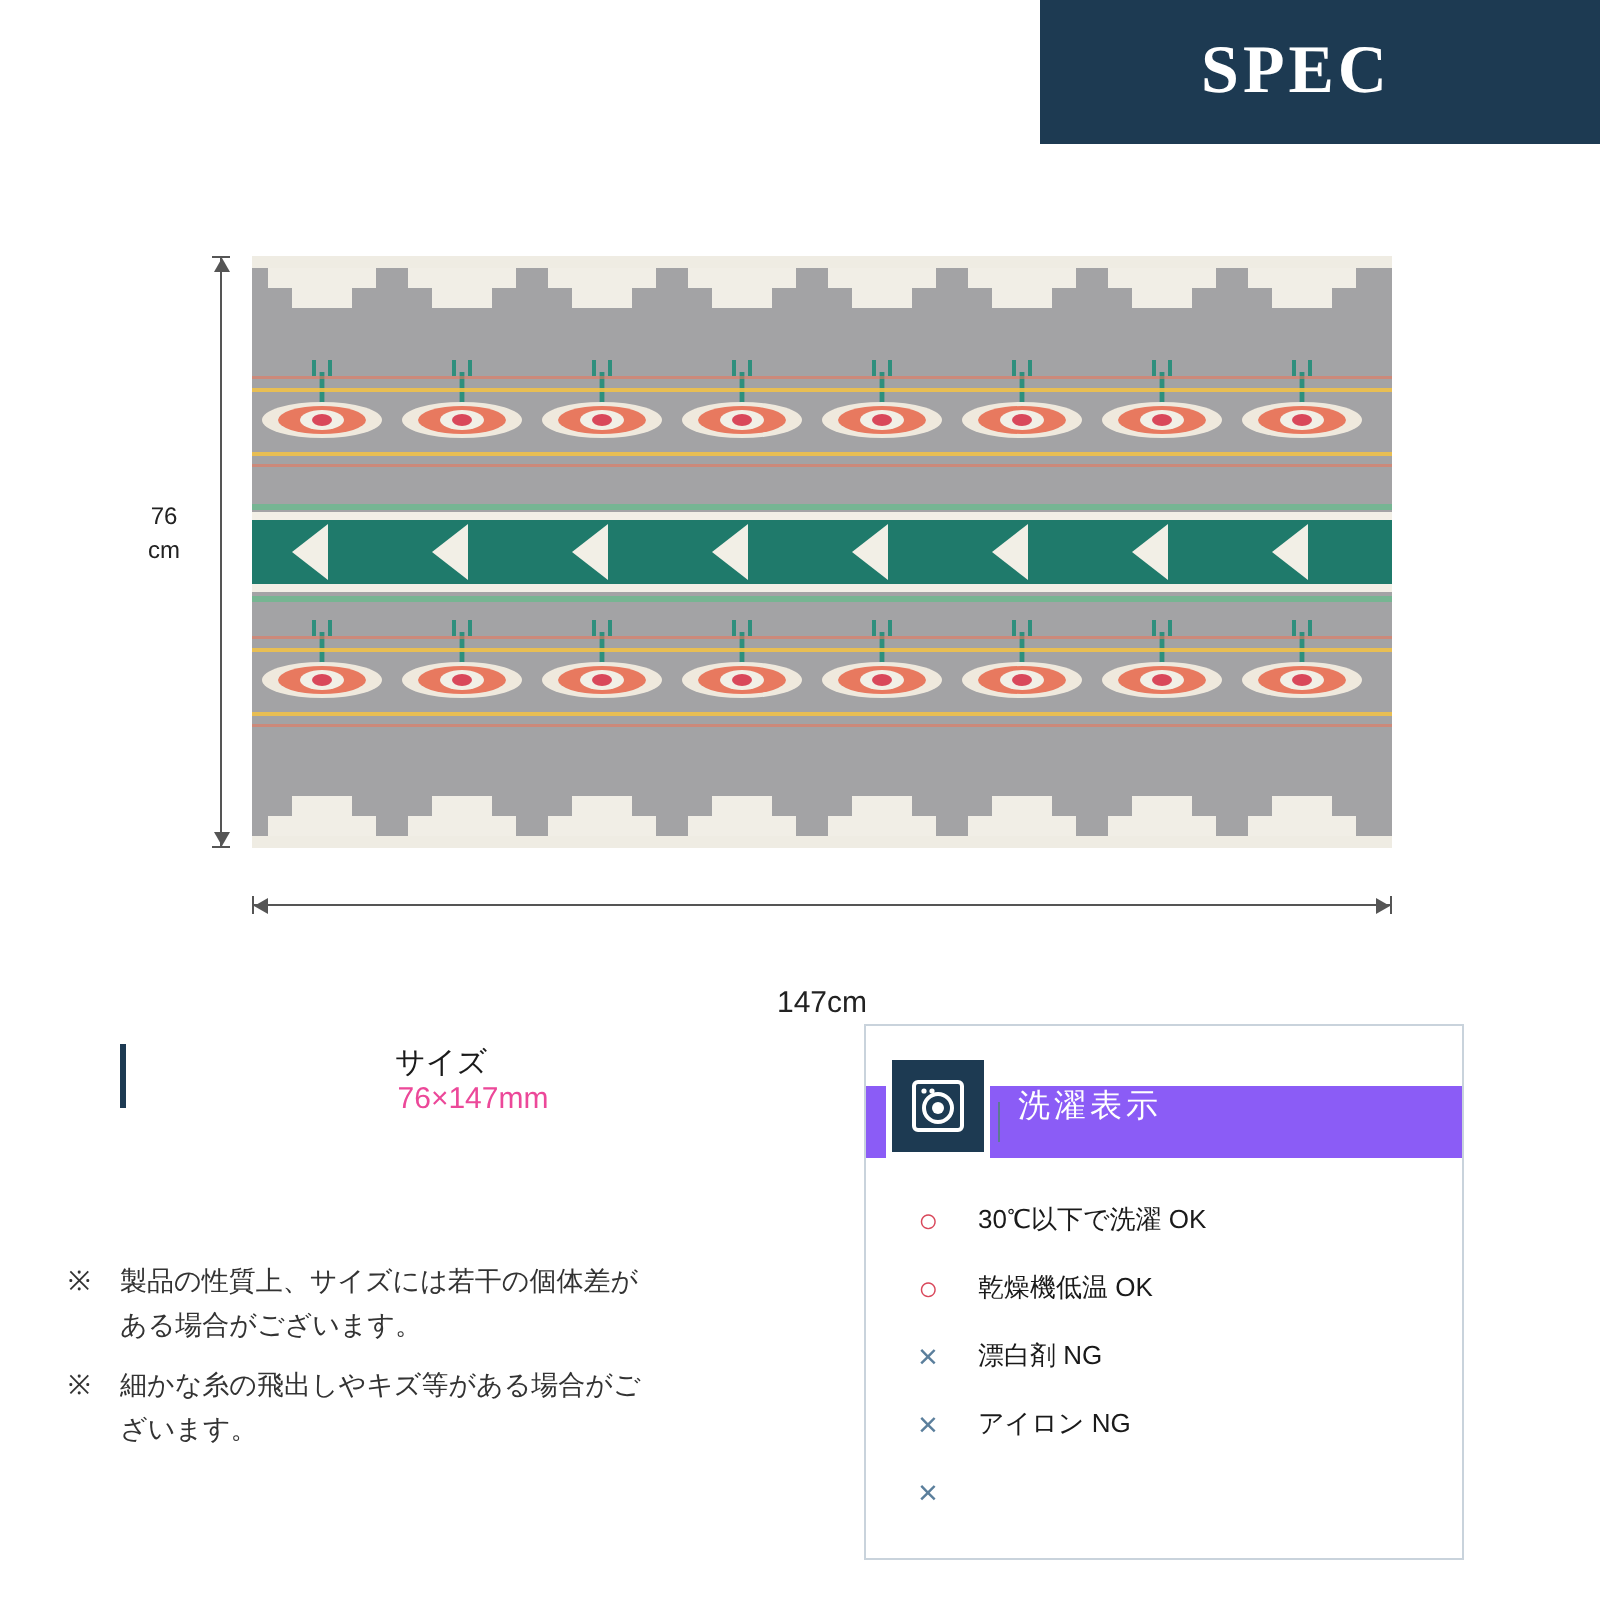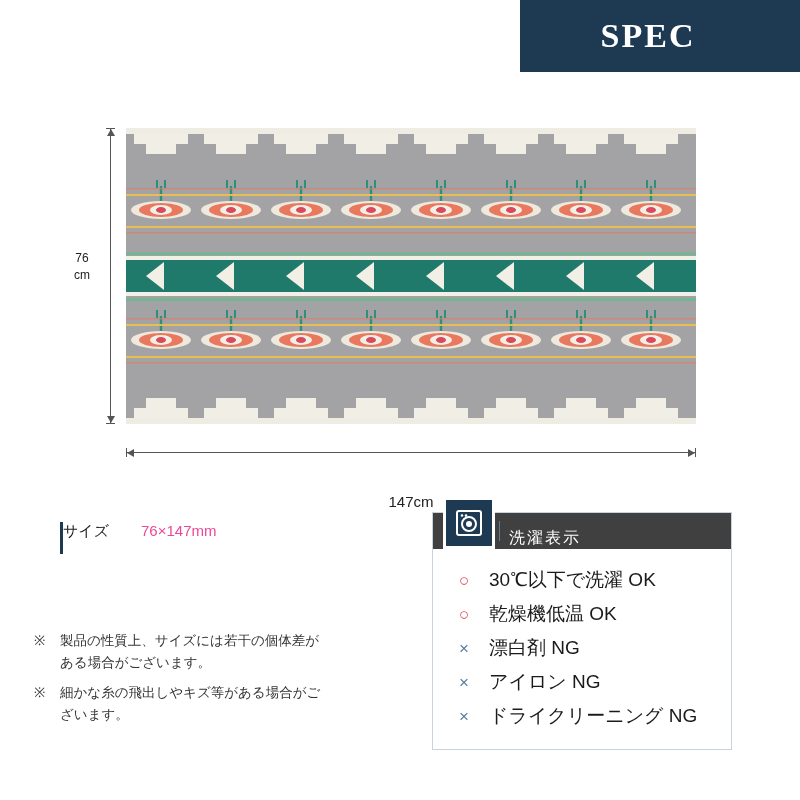--- a/index.html
+++ b/index.html
@@ -141,24 +141,26 @@
 
   
   .spec-table {
     position: absolute;
     left: 60px;
     top: 522px;
     width: 330px;
   }
   .spec-row {
     display: flex;
+    align-items: center;
     height: 32px;
     border-left: 3px solid #1d3a52;
-    padding-left: 0;
-    box-sizing: border-box;
+    padding-left: 20px;
+    box-sizing: border-box;
+    flex-direction: column;
   }
   .spec-row .k {
     width: 78px;
     font-size: 15px;
     color: #1a1a1a;
   }
   .spec-row .v {
     font-size: 15px;
     color: #ec4899;
   }
@@ -190,27 +192,28 @@
     position: absolute;
     left: 432px;
     top: 512px;
     width: 300px;
     border: 1px solid #c9d3dc;
     box-sizing: border-box;
     background: #ffffff;
   }
   .care-header {
     height: 36px;
-    background: #404040;
+    background: #8b5cf6;
     color: #ffffff;
     display: flex;
-    align-items: flex-end;
+    align-items: flex-start;
     position: relative;
     box-sizing: border-box;
     padding-left: 76px;
+    margin-top: 30px;
   }
   .care-header .htext {
     font-size: 16px;
     letter-spacing: 2px;
   }
   .care-header .divider {
     position: absolute;
     left: 66px;
     top: 8px;
     bottom: 8px;
@@ -247,21 +250,21 @@
     width: 30px;
     flex: 0 0 30px;
     font-size: 17px;
     color: #d9485b;
     line-height: 1;
   }
   .care-item .sym.ng {
     color: #5b7f9c;
   }
   .care-item .ctext {
-    font-size: 19px;
+    font-size: 13px;
     color: #1a1a1a;
   }
 </style>
 </head>
 <body>
 
 <div class="spec-header">
   <div class="title">SPEC</div>
 </div>
 
@@ -482,16 +485,15 @@
     <div class="care-item">
       <div class="sym ng">×</div>
       <div class="ctext">漂白剤 NG</div>
     </div>
     <div class="care-item">
       <div class="sym ng">×</div>
       <div class="ctext">アイロン NG</div>
     </div>
     <div class="care-item">
       <div class="sym ng">×</div>
-      <div class="ctext">ドライクリーニング NG</div>
     </div>
   </div>
 </div>
 
 </body></html>

